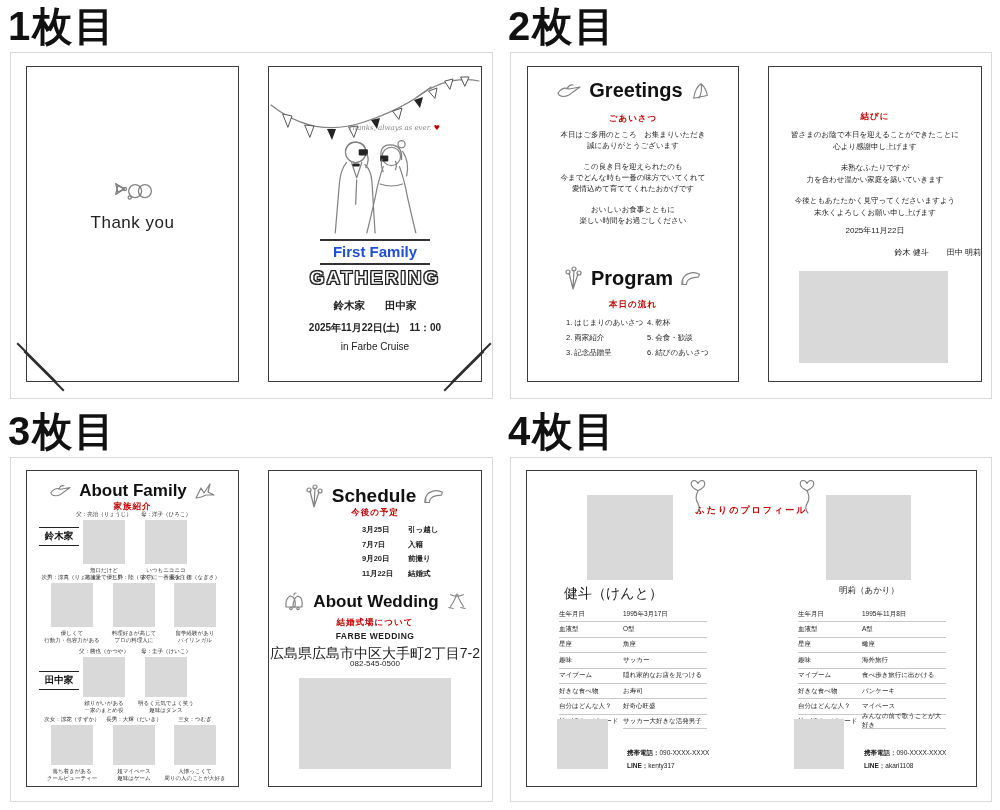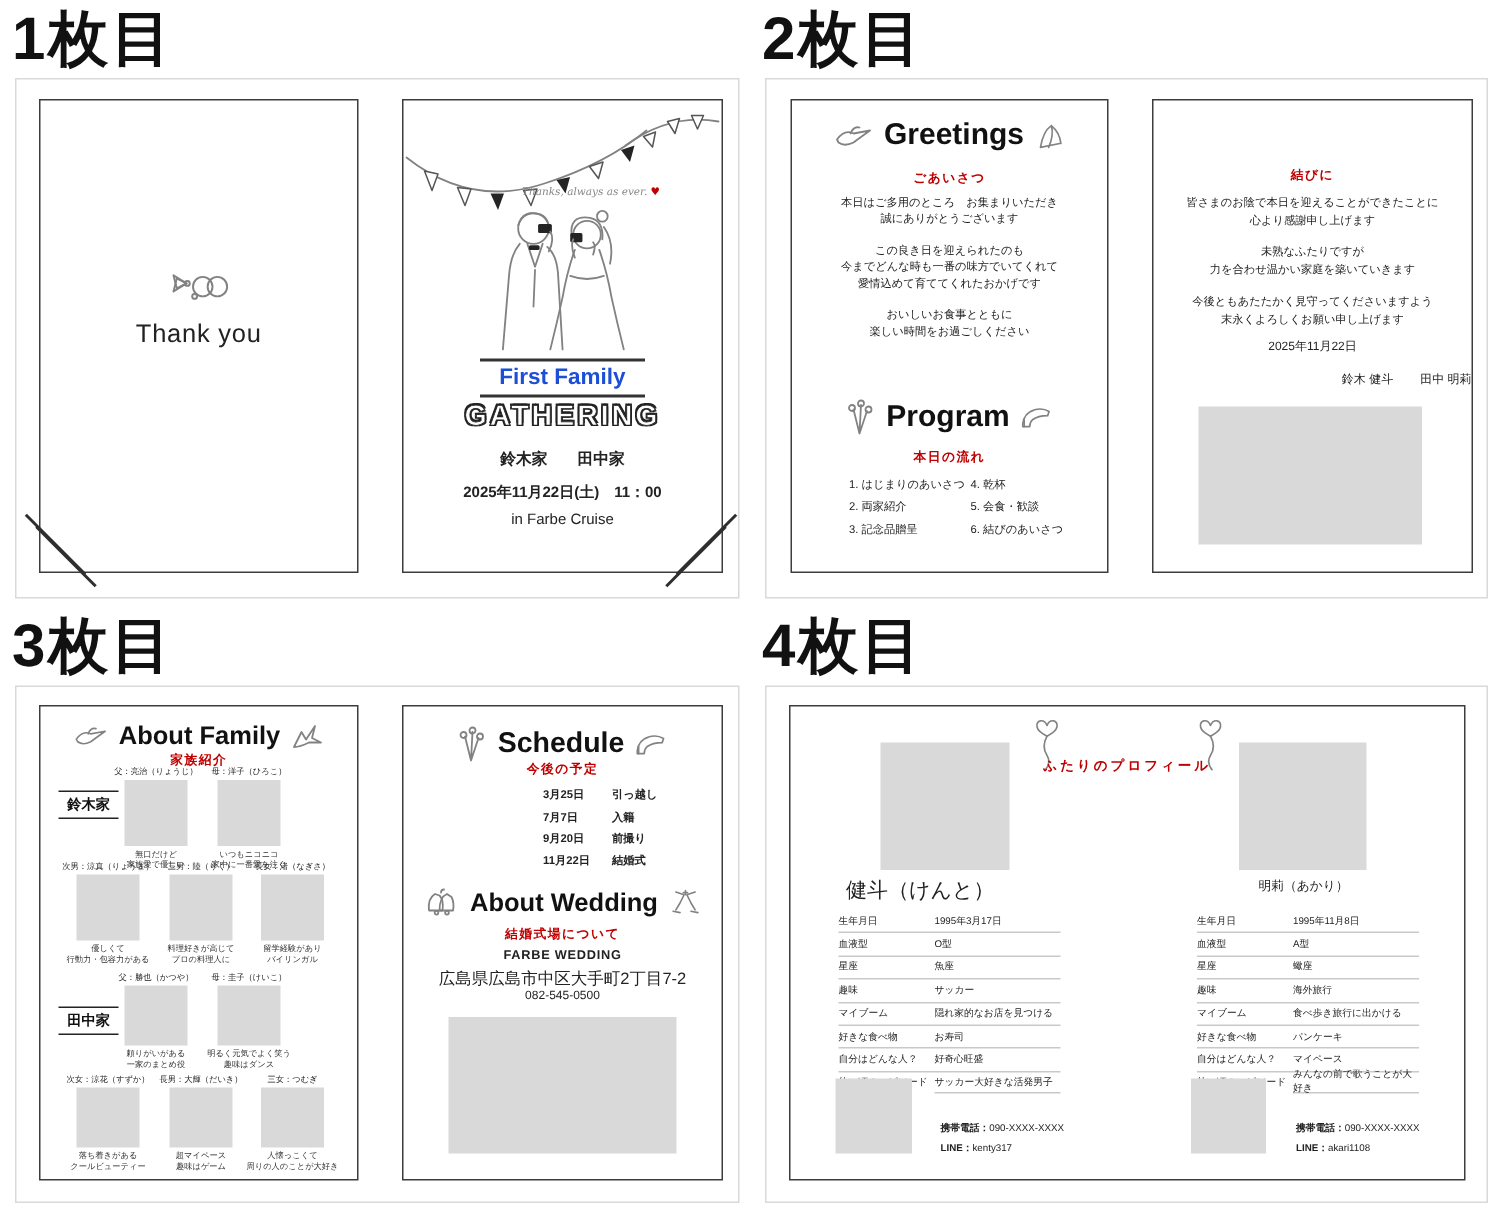--- a/index.html
+++ b/index.html
@@ -335,21 +335,21 @@
     <span>
       <svg width="22" height="22" viewBox="0 0 24 22">
           <path d="M5,3 L11,5 L8,11 L5,16 M3,17 L8,18"></path>
           <path d="M19,3 L13,5 L16,11 L19,16 M16,17 L21,18"></path>
           <path d="M12,2 L12,5 M10.5,3.5 L13.5,3.5"></path>
         </svg>
     </span>
   </div>
   <div class="redsub" style="top:146px">結婚式場について</div>
   <div class="centered" style="top:160px;font-size:8.5px;font-weight:600;letter-spacing:.5px">FARBE WEDDING</div>
-  <div class="centered" style="top:174px;font-size:11px">広島県広島市中区大手町2丁目7-2</div>
+  <div class="centered" style="top:174px;font-size:14px">広島県広島市中区大手町2丁目7-2</div>
   <div class="centered" style="top:188px;font-size:8px">082-545-0500</div>
   <div class="gray" style="left:30px;top:207px;width:152px;height:91px"></div>
 </div>
 
 <div class="panel" style="left:526px;top:470px;width:449px;height:315px">
   <span class="abs" style="left:162px;top:6px">
     <svg width="18" height="38" viewBox="0 0 18 40">
         <path d="M9,7 C7,2 1,3 2,8 C2.6,11 7,13.5 9,14.5 C11,13.5 15.4,11 16,8 C17,3 11,2 9,7 Z"></path>
         <path d="M9,14.5 Q5,22 9,28 Q12,33 8,38"></path>
       </svg>

